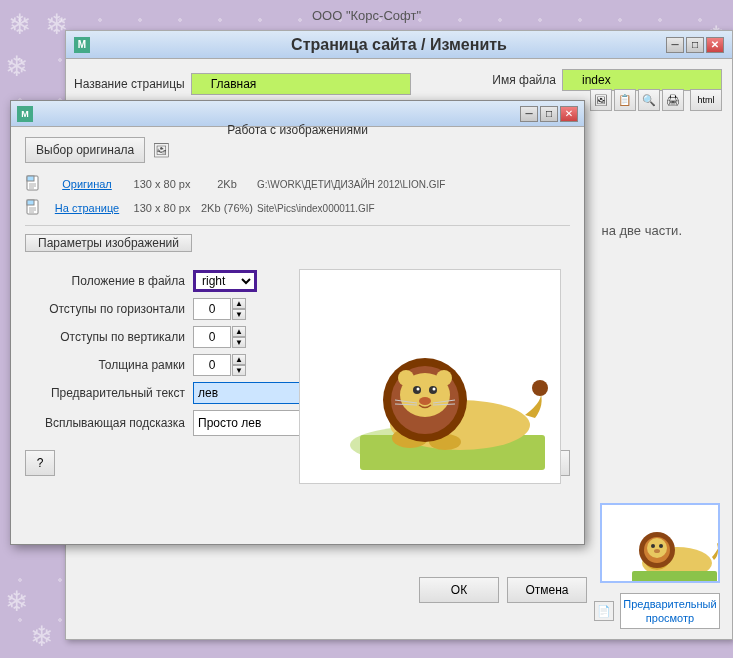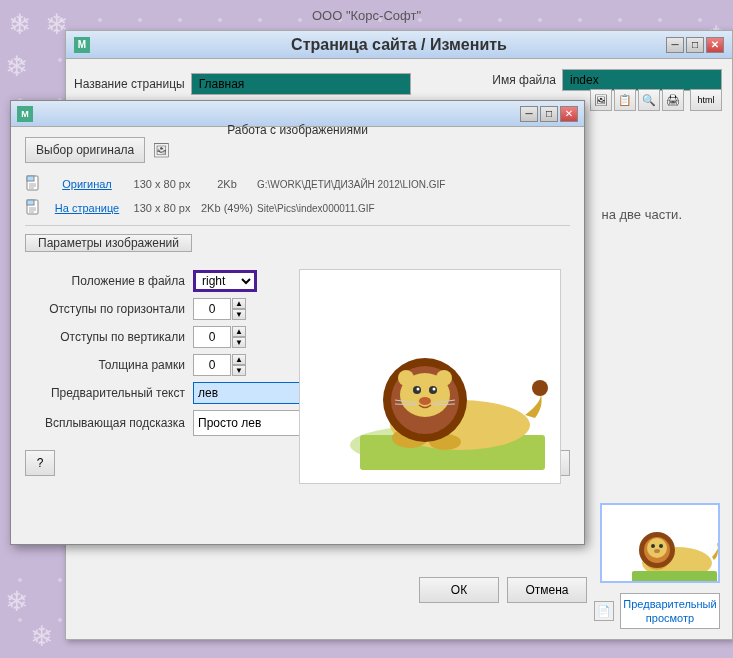--- a/index.html
+++ b/index.html
@@ -103,22 +103,22 @@
 
     .field-label {
       font-size: 12px;
       color: #333;
       margin-right: 6px;
     }
 
     .field-input {
       height: 22px;
       border: 1px solid #aaa;
-      background: #0f766e;
-      padding: 2px 7px;
+      background: #bef264;
+      padding: 2px 19px;
       font-size: 12px;
     }
 
     .toolbar-btn {
       width: 22px;
       height: 22px;
       border: 1px solid #aaa;
       background: linear-gradient(to bottom, #f5f5f5, #e0e0e0);
       cursor: pointer;
       display: flex;
@@ -456,21 +456,21 @@
     <div style="position:absolute;top:58px;right:10px;display:flex;gap:2px;align-items:center;">
       <div class="toolbar-btn">🖼</div>
       <div class="toolbar-btn">📋</div>
       <div class="toolbar-btn">🔍</div>
       <div class="toolbar-btn">🖨</div>
       <div class="toolbar-btn" style="width:2px;background:none;border:none;"></div>
       <div class="toolbar-btn" style="width:32px;font-size:9px;">html</div>
     </div>
   </div>
 
-  <span class="bg-text" style="top:176px;right:50px;">на две части.</span>
+  <span class="bg-text" style="top:192px;right:50px;">на две части.</span>
 
   <div class="small-preview">
     <svg width="120" height="80" viewBox="0 0 120 80">
 
       <ellipse cx="75" cy="58" rx="35" ry="16" fill="#e8c860"></ellipse>
       <ellipse cx="55" cy="55" rx="12" ry="10" fill="#d4a830"></ellipse>
 
       <circle cx="55" cy="45" r="18" fill="#8B4513"></circle>
       <circle cx="55" cy="45" r="13" fill="#cd7f32"></circle>
 
@@ -541,21 +541,21 @@
         <svg width="18" height="18" viewBox="0 0 18 18">
           <rect x="2" y="1" width="11" height="14" rx="1" fill="white" stroke="#888"></rect>
           <rect x="2" y="1" width="7" height="5" fill="#aaddff" stroke="#888"></rect>
           <line x1="4" y1="9" x2="11" y2="9" stroke="#aaa"></line>
           <line x1="4" y1="11" x2="11" y2="11" stroke="#aaa"></line>
           <line x1="4" y1="13" x2="9" y2="13" stroke="#aaa"></line>
         </svg>
       </div>
       <span class="file-name">На странице</span>
       <span class="file-dims">130 x 80 px</span>
-      <span class="file-size">2Kb  (49%)</span>
+      <span class="file-size">2Kb  (76%)</span>
       <span class="file-path">Site\Pics\index000011.GIF</span>
     </div>
 
     <div class="divider"></div>
 
     
     <button class="params-btn">Параметры изображений</button>
 
     
     <div class="preview-area">

